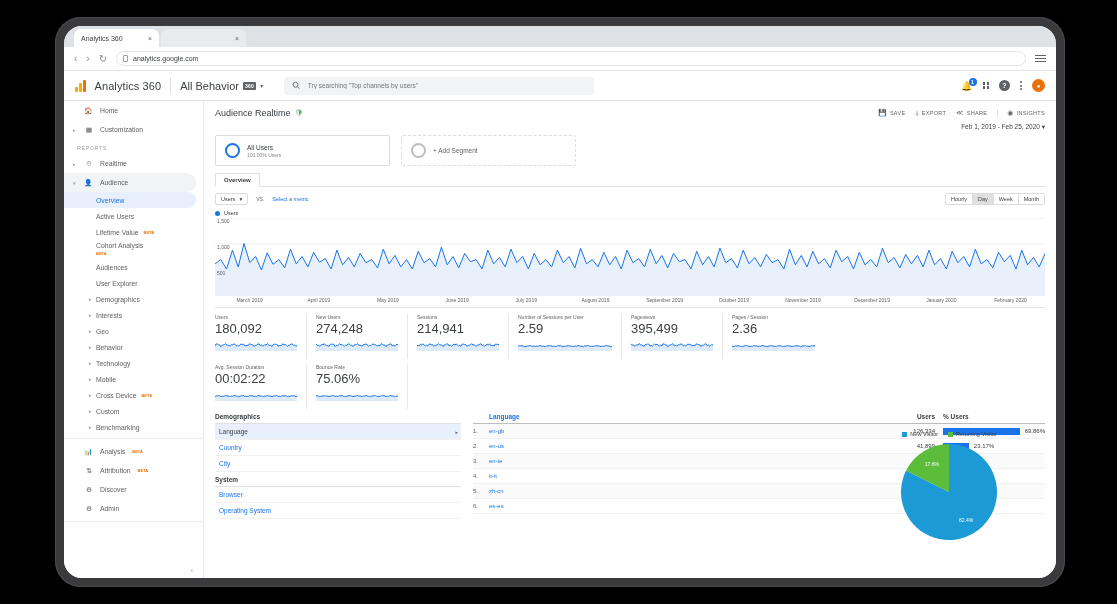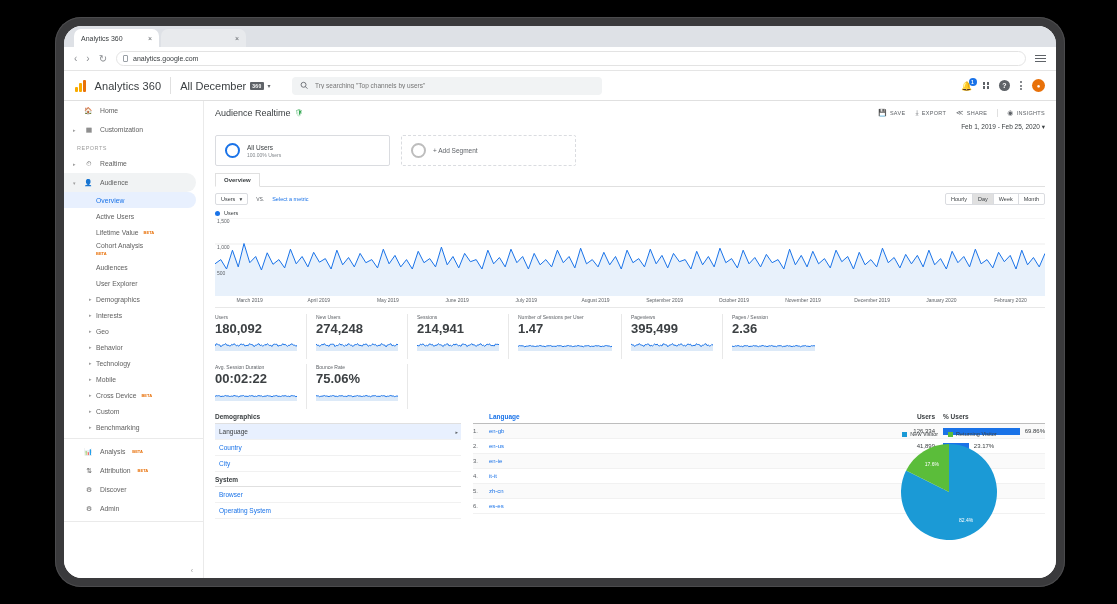--- a/index.html
+++ b/index.html
@@ -143,21 +143,21 @@
   .ylab{ position:absolute; left:2px; font-size:5px; color:#5f6368; }
   .xaxis{ display:flex; margin:1px 11px 0; }
   .xaxis span{ flex:1; text-align:center; font-size:5px; color:#5f6368; }
   .sectdiv{ height:1px; background:#e8e8e8; margin:4px 11px 0; }
 
   
   .cards{ display:flex; flex-wrap:wrap; padding:6px 11px 0; }
   .card{ border-right:1px solid #e8e8e8; padding:0 9px 4px 0; margin-right:9px; }
   .card:first-child{ padding-left:0; }
   .card .k{ font-size:5px; color:#5f6368; }
-  .card .v{ font-size:13px; color:#3c4043; font-weight:700; line-height:17px; }
+  .card .v{ font-size:13px; color:#3c4043; font-weight:400; line-height:17px; }
   .spark{ height:12px; width:100%; }
 
   
   .pie-panel{ position:absolute; right:4px; top:330px; width:205px; }
   .pie-legend{ display:flex; justify-content:center; gap:10px; margin-bottom:3px; }
   .pie-legend div{ display:flex; align-items:center; gap:3px; font-size:5.5px; color:#3c4043; }
   .sq{ width:5px; height:5px; }
 
   
   .bottom{ display:flex; padding:0 11px; gap:0; }
@@ -216,21 +216,21 @@
 
   <div class="ga-header">
     <span class="logo-bars">
           <i></i>
           <i></i>
           <i></i>
         </span>
     <span class="brand">Analytics 360</span>
     <span class="vdiv"></span>
     <div class="property">
-      <span>All December</span>
+      <span>All Behavior</span>
       <span class="badge360">360</span>
       <span class="caret">▾</span>
     </div>
     <div class="searchbox">
       <svg width="9" height="9" viewBox="0 0 24 24">
         <circle cx="10" cy="10" r="7" fill="none" stroke="#5f6368" stroke-width="2.4"></circle>
         <line x1="15" y1="15" x2="21" y2="21" stroke="#5f6368" stroke-width="2.4"></line>
       </svg>
       <input placeholder="Try searching &quot;Top channels by users&quot;" style="">
     </div>
@@ -483,21 +483,21 @@
         <div class="card" style="width:92px">
           <div class="k">Sessions</div>
           <div class="v">214,941</div>
           <svg class="spark" viewBox="0 0 100 12" preserveAspectRatio="none">
                 <path d="M0.0,6.3 L1.4,6.8 L2.9,6.7 L4.3,5.1 L5.8,5.8 L7.2,4.9 L8.7,5.8 L10.1,7.1 L11.6,6.3 L13.0,7.0 L14.5,5.3 L15.9,4.9 L17.4,5.8 L18.8,5.4 L20.3,7.2 L21.7,6.7 L23.2,6.1 L24.6,6.2 L26.1,4.6 L27.5,5.7 L29.0,5.8 L30.4,6.4 L31.9,7.6 L33.3,5.8 L34.8,5.9 L36.2,5.0 L37.7,4.9 L39.1,6.9 L40.6,6.2 L42.0,7.1 L43.5,6.4 L44.9,5.1 L46.4,6.1 L47.8,4.8 L49.3,6.1 L50.7,6.8 L52.2,6.4 L53.6,7.3 L55.1,5.1 L56.5,5.1 L58.0,5.5 L59.4,5.5 L60.9,7.6 L62.3,6.5 L63.8,6.2 L65.2,5.9 L66.7,4.6 L68.1,6.0 L69.6,5.7 L71.0,6.6 L72.5,7.3 L73.9,5.8 L75.4,6.1 L76.8,4.8 L78.3,5.1 L79.7,6.6 L81.2,6.2 L82.6,7.3 L84.1,6.1 L85.5,5.2 L87.0,5.7 L88.4,4.8 L89.9,6.5 L91.3,6.6 L92.8,6.5 L94.2,7.0 L95.7,5.0 L97.1,5.4 L98.6,5.3 L100.0,5.7 L100,12 L0,12 Z" fill="#ddeaf8"></path>
                 <path d="M0.0,6.3 L1.4,6.8 L2.9,6.7 L4.3,5.1 L5.8,5.8 L7.2,4.9 L8.7,5.8 L10.1,7.1 L11.6,6.3 L13.0,7.0 L14.5,5.3 L15.9,4.9 L17.4,5.8 L18.8,5.4 L20.3,7.2 L21.7,6.7 L23.2,6.1 L24.6,6.2 L26.1,4.6 L27.5,5.7 L29.0,5.8 L30.4,6.4 L31.9,7.6 L33.3,5.8 L34.8,5.9 L36.2,5.0 L37.7,4.9 L39.1,6.9 L40.6,6.2 L42.0,7.1 L43.5,6.4 L44.9,5.1 L46.4,6.1 L47.8,4.8 L49.3,6.1 L50.7,6.8 L52.2,6.4 L53.6,7.3 L55.1,5.1 L56.5,5.1 L58.0,5.5 L59.4,5.5 L60.9,7.6 L62.3,6.5 L63.8,6.2 L65.2,5.9 L66.7,4.6 L68.1,6.0 L69.6,5.7 L71.0,6.6 L72.5,7.3 L73.9,5.8 L75.4,6.1 L76.8,4.8 L78.3,5.1 L79.7,6.6 L81.2,6.2 L82.6,7.3 L84.1,6.1 L85.5,5.2 L87.0,5.7 L88.4,4.8 L89.9,6.5 L91.3,6.6 L92.8,6.5 L94.2,7.0 L95.7,5.0 L97.1,5.4 L98.6,5.3 L100.0,5.7 " fill="none" stroke="#1a73e8" stroke-width="1" vector-effect="non-scaling-stroke"></path>
               </svg>
         </div>
         <div class="card" style="width:104px">
           <div class="k">Number of Sessions per User</div>
-          <div class="v">1.47</div>
+          <div class="v">2.59</div>
           <svg class="spark" viewBox="0 0 100 12" preserveAspectRatio="none">
                 <path d="M0.0,7.5 L1.4,6.6 L2.9,6.8 L4.3,6.8 L5.8,7.0 L7.2,7.8 L8.7,7.2 L10.1,7.2 L11.6,6.9 L13.0,6.5 L14.5,7.2 L15.9,7.0 L17.4,7.4 L18.8,7.5 L20.3,7.0 L21.7,7.2 L23.2,6.5 L24.6,6.8 L26.1,7.3 L27.5,7.2 L29.0,7.7 L30.4,7.0 L31.9,6.8 L33.3,6.8 L34.8,6.6 L36.2,7.4 L37.7,7.3 L39.1,7.3 L40.6,7.4 L42.0,6.6 L43.5,6.9 L44.9,6.7 L46.4,7.0 L47.8,7.7 L49.3,7.2 L50.7,7.3 L52.2,6.8 L53.6,6.5 L55.1,7.1 L56.5,6.9 L58.0,7.6 L59.4,7.4 L60.9,7.0 L62.3,7.2 L63.8,6.5 L65.2,6.9 L66.7,7.2 L68.1,7.2 L69.6,7.8 L71.0,6.9 L72.5,6.9 L73.9,6.7 L75.4,6.7 L76.8,7.6 L78.3,7.2 L79.7,7.4 L81.2,7.2 L82.6,6.6 L84.1,7.0 L85.5,6.7 L87.0,7.2 L88.4,7.6 L89.9,7.2 L91.3,7.4 L92.8,6.7 L94.2,6.6 L95.7,7.0 L97.1,7.0 L98.6,7.7 L100.0,7.3 L100,12 L0,12 Z" fill="#ddeaf8"></path>
                 <path d="M0.0,7.5 L1.4,6.6 L2.9,6.8 L4.3,6.8 L5.8,7.0 L7.2,7.8 L8.7,7.2 L10.1,7.2 L11.6,6.9 L13.0,6.5 L14.5,7.2 L15.9,7.0 L17.4,7.4 L18.8,7.5 L20.3,7.0 L21.7,7.2 L23.2,6.5 L24.6,6.8 L26.1,7.3 L27.5,7.2 L29.0,7.7 L30.4,7.0 L31.9,6.8 L33.3,6.8 L34.8,6.6 L36.2,7.4 L37.7,7.3 L39.1,7.3 L40.6,7.4 L42.0,6.6 L43.5,6.9 L44.9,6.7 L46.4,7.0 L47.8,7.7 L49.3,7.2 L50.7,7.3 L52.2,6.8 L53.6,6.5 L55.1,7.1 L56.5,6.9 L58.0,7.6 L59.4,7.4 L60.9,7.0 L62.3,7.2 L63.8,6.5 L65.2,6.9 L66.7,7.2 L68.1,7.2 L69.6,7.8 L71.0,6.9 L72.5,6.9 L73.9,6.7 L75.4,6.7 L76.8,7.6 L78.3,7.2 L79.7,7.4 L81.2,7.2 L82.6,6.6 L84.1,7.0 L85.5,6.7 L87.0,7.2 L88.4,7.6 L89.9,7.2 L91.3,7.4 L92.8,6.7 L94.2,6.6 L95.7,7.0 L97.1,7.0 L98.6,7.7 L100.0,7.3 " fill="none" stroke="#1a73e8" stroke-width="1" vector-effect="non-scaling-stroke"></path>
               </svg>
         </div>
         <div class="card" style="width:92px">
           <div class="k">Pageviews</div>
           <div class="v">395,499</div>
           <svg class="spark" viewBox="0 0 100 12" preserveAspectRatio="none">
                 <path d="M0.0,4.9 L1.4,6.0 L2.9,5.8 L4.3,7.4 L5.8,6.5 L7.2,5.8 L8.7,5.9 L10.1,4.5 L11.6,6.0 L13.0,6.1 L14.5,6.6 L15.9,7.4 L17.4,5.5 L18.8,5.7 L20.3,5.0 L21.7,5.2 L23.2,7.1 L24.6,6.3 L26.1,7.0 L27.5,6.0 L29.0,4.9 L30.4,6.0 L31.9,5.1 L33.3,6.5 L34.8,6.9 L36.2,6.2 L37.7,7.0 L39.1,4.8 L40.6,5.2 L42.0,5.7 L43.5,5.9 L44.9,7.8 L46.4,6.3 L47.8,6.0 L49.3,5.5 L50.7,4.6 L52.2,6.4 L53.6,6.0 L55.1,6.8 L56.5,7.0 L58.0,5.4 L59.4,5.9 L60.9,4.8 L62.3,5.4 L63.8,6.9 L65.2,6.3 L66.7,7.2 L68.1,5.7 L69.6,5.0 L71.0,5.7 L72.5,5.1 L73.9,6.9 L75.4,6.7 L76.8,6.3 L78.3,6.6 L79.7,4.7 L81.2,5.5 L82.6,5.5 L84.1,6.1 L85.5,7.7 L87.0,6.1 L88.4,6.2 L89.9,5.2 L91.3,4.7 L92.8,6.6 L94.2,6.0 L95.7,7.0 L97.1,6.7 L98.6,5.4 L100.0,6.2 L100,12 L0,12 Z" fill="#ddeaf8"></path>

